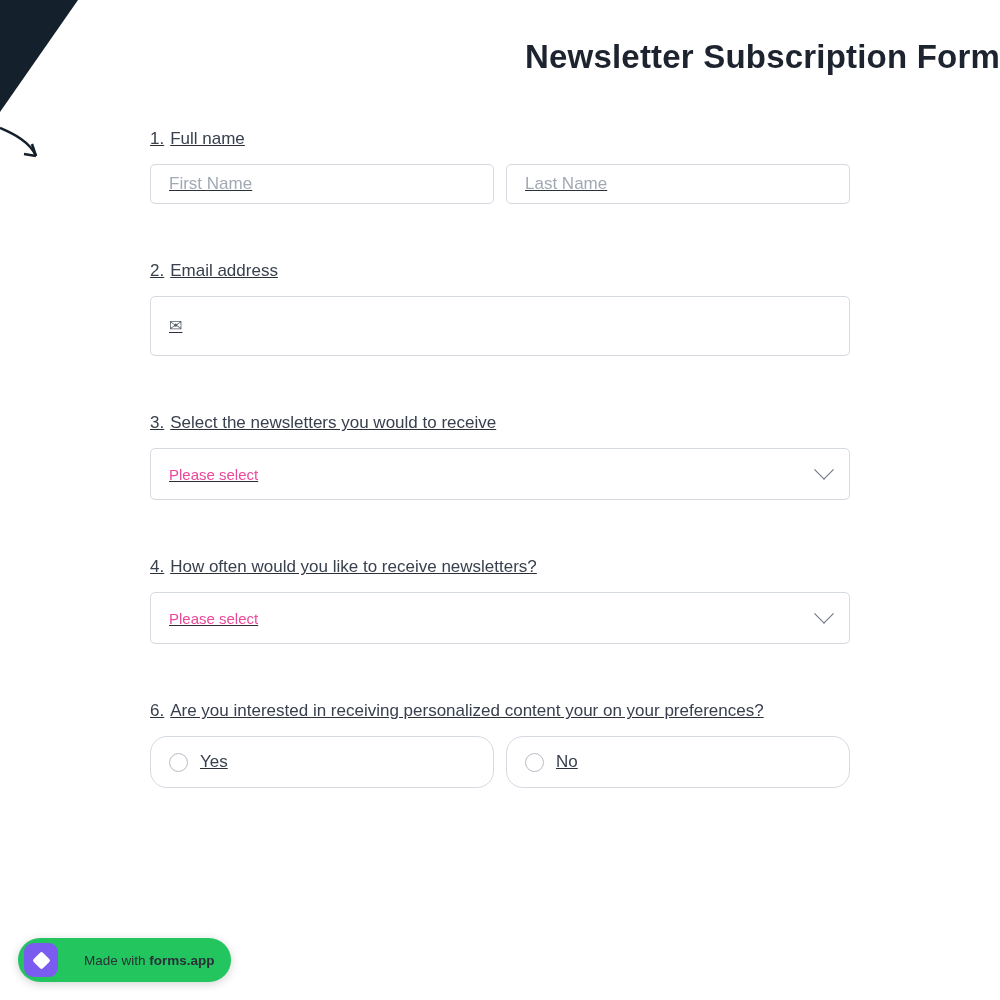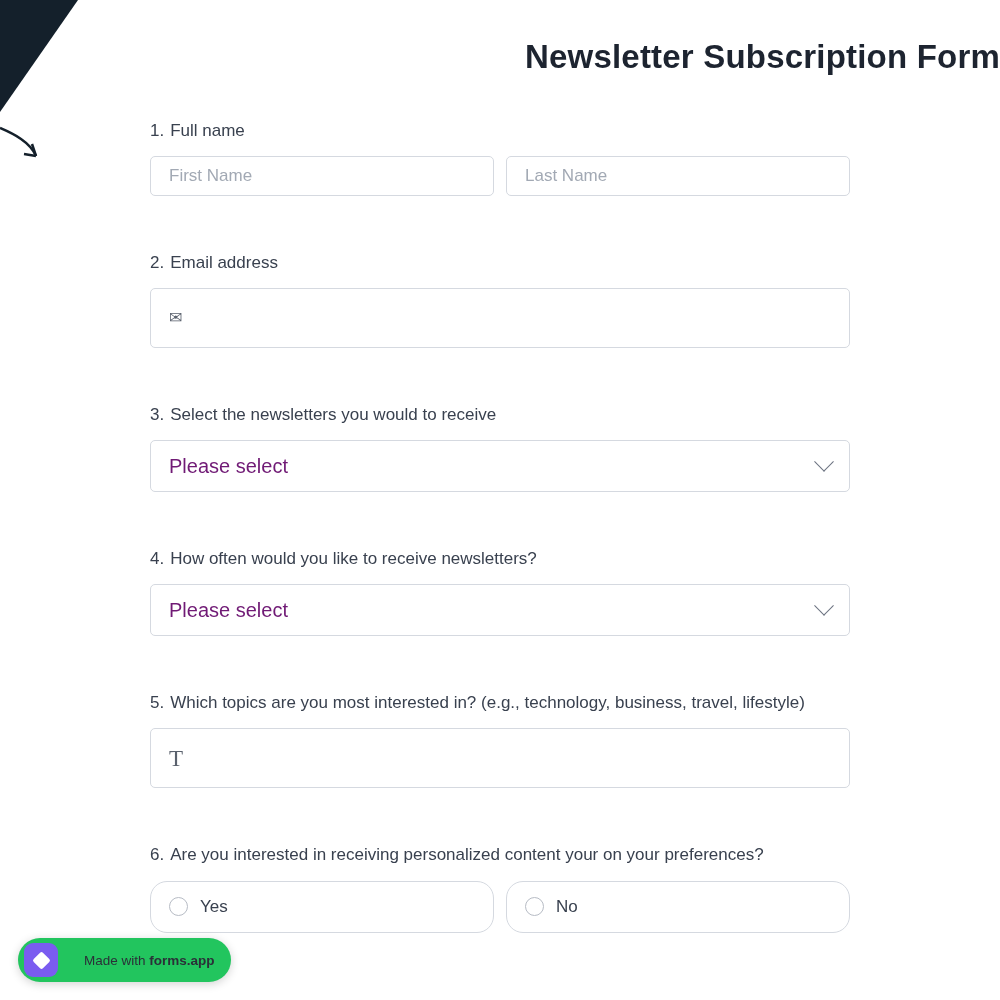--- a/index.html
+++ b/index.html
@@ -36,22 +36,23 @@
     text-align: right;
     font-size: 33px;
     font-weight: bold;
     color: #1d2430;
     margin: 38px 0 0 0;
     letter-spacing: 0.2px;
   }
 
   .form-body {
     width: 700px;
-    margin: 0 auto;
+    margin: 8px auto;
     padding-top: 44px;
+    text-decoration: underline;
   }
 
   .question {
     margin-bottom: 56px;
   }
 
   .q-label {
     font-size: 17px;
     color: #39414f;
     margin-bottom: 14px;
@@ -108,21 +109,21 @@
   }
   .icon-field .glyph.serif {
     font-family: "Liberation Serif", serif;
     font-size: 23px;
   }
 
   .select-field {
     justify-content: space-between;
     height: 52px;
   }
-  .select-value { color: #701a75; font-size: 20px; }
+  .select-value { color: #ec4899; font-size: 15px; }
   .chev {
     width: 13px;
     height: 13px;
     border-right: 1.6px solid #6b7280;
     border-bottom: 1.6px solid #6b7280;
     transform: rotate(45deg) translate(-3px, -3px);
   }
 
   .radio-row { display: flex; gap: 12px; }
   .radio-opt {
@@ -235,28 +236,20 @@
     <div class="question">
       <div class="q-label">
         <span class="q-num">4.</span><span>How often would you like to receive newsletters?</span>
       </div>
       <div class="field select-field">
         <span class="select-value">Please select</span>
         <span class="chev"></span>
       </div>
     </div>
 
-    <div class="question">
-      <div class="q-label">
-        <span class="q-num">5.</span><span>Which topics are you most interested in? (e.g., technology, business, travel, lifestyle)</span>
-      </div>
-      <div class="field icon-field">
-        <span class="glyph serif">T</span>
-      </div>
-    </div>
 
     <div class="question">
       <div class="q-label">
         <span class="q-num">6.</span><span>Are you interested in receiving personalized content your on your preferences?</span>
       </div>
       <div class="radio-row">
         <div class="radio-opt">
           <span class="radio-dot"></span>
           <span class="radio-label">Yes</span>
         </div>

